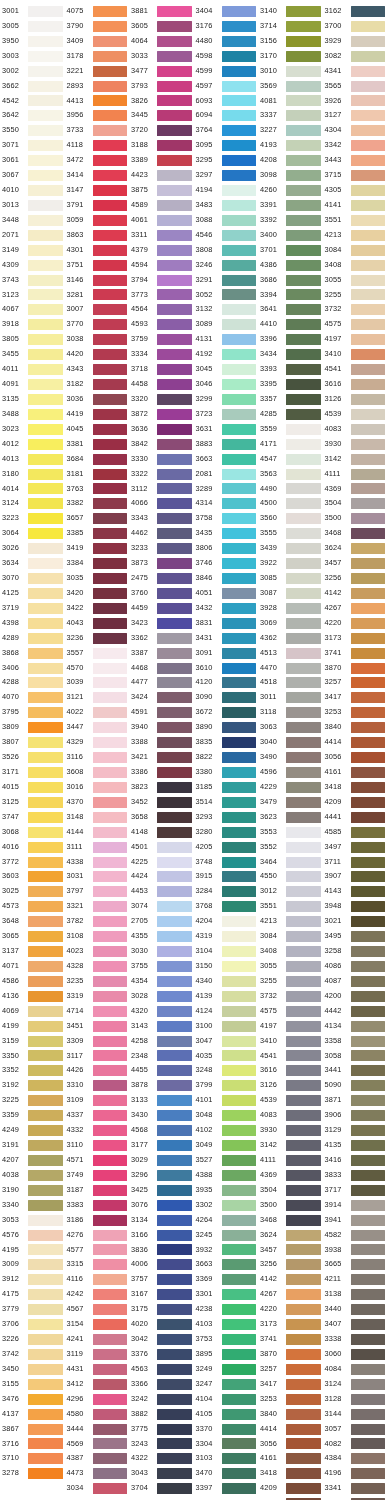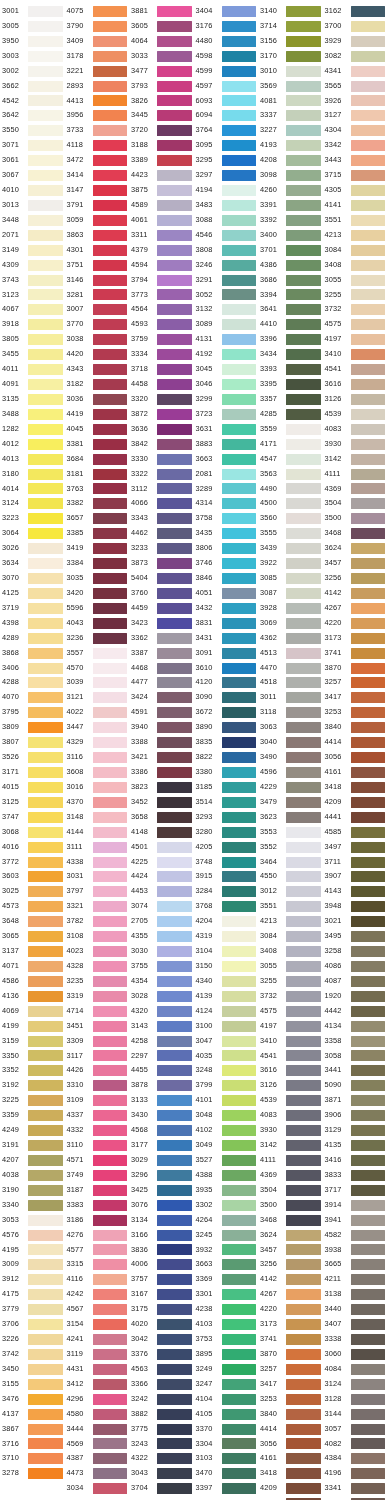--- a/index.html
+++ b/index.html
@@ -166,21 +166,21 @@
       </div>
       <div class="swatch-row">
         <span class="swatch-code">3135</span>
         <span class="swatch-chip" style="background-color: rgb(247, 239, 142);"></span>
       </div>
       <div class="swatch-row">
         <span class="swatch-code">3488</span>
         <span class="swatch-chip" style="background-color: rgb(248, 240, 124);"></span>
       </div>
       <div class="swatch-row">
-        <span class="swatch-code">1282</span>
+        <span class="swatch-code">3023</span>
         <span class="swatch-chip" style="background-color: rgb(249, 240, 106);"></span>
       </div>
       <div class="swatch-row">
         <span class="swatch-code">4012</span>
         <span class="swatch-chip" style="background-color: rgb(248, 238, 94);"></span>
       </div>
       <div class="swatch-row">
         <span class="swatch-code">4013</span>
         <span class="swatch-chip" style="background-color: rgb(244, 233, 92);"></span>
       </div>
@@ -612,21 +612,21 @@
       </div>
       <div class="swatch-row">
         <span class="swatch-code">3035</span>
         <span class="swatch-chip" style="background-color: rgb(125, 47, 65);"></span>
       </div>
       <div class="swatch-row">
         <span class="swatch-code">3420</span>
         <span class="swatch-chip" style="background-color: rgb(119, 48, 63);"></span>
       </div>
       <div class="swatch-row">
-        <span class="swatch-code">5596</span>
+        <span class="swatch-code">3422</span>
         <span class="swatch-chip" style="background-color: rgb(112, 48, 66);"></span>
       </div>
       <div class="swatch-row">
         <span class="swatch-code">4043</span>
         <span class="swatch-chip" style="background-color: rgb(110, 46, 64);"></span>
       </div>
       <div class="swatch-row">
         <span class="swatch-code">3236</span>
         <span class="swatch-chip" style="background-color: rgb(108, 51, 69);"></span>
       </div>
@@ -1006,21 +1006,21 @@
       </div>
       <div class="swatch-row">
         <span class="swatch-code">3233</span>
         <span class="swatch-chip" style="background-color: rgb(93, 89, 134);"></span>
       </div>
       <div class="swatch-row">
         <span class="swatch-code">3873</span>
         <span class="swatch-chip" style="background-color: rgb(123, 68, 132);"></span>
       </div>
       <div class="swatch-row">
-        <span class="swatch-code">5404</span>
+        <span class="swatch-code">2475</span>
         <span class="swatch-chip" style="background-color: rgb(95, 83, 145);"></span>
       </div>
       <div class="swatch-row">
         <span class="swatch-code">3760</span>
         <span class="swatch-chip" style="background-color: rgb(93, 83, 147);"></span>
       </div>
       <div class="swatch-row">
         <span class="swatch-code">4459</span>
         <span class="swatch-chip" style="background-color: rgb(90, 79, 149);"></span>
       </div>
@@ -1134,21 +1134,21 @@
       </div>
       <div class="swatch-row">
         <span class="swatch-code">3143</span>
         <span class="swatch-chip" style="background-color: rgb(94, 124, 196);"></span>
       </div>
       <div class="swatch-row">
         <span class="swatch-code">4258</span>
         <span class="swatch-chip" style="background-color: rgb(109, 125, 172);"></span>
       </div>
       <div class="swatch-row">
-        <span class="swatch-code">2297</span>
+        <span class="swatch-code">2348</span>
         <span class="swatch-chip" style="background-color: rgb(92, 111, 180);"></span>
       </div>
       <div class="swatch-row">
         <span class="swatch-code">4455</span>
         <span class="swatch-chip" style="background-color: rgb(93, 105, 168);"></span>
       </div>
       <div class="swatch-row">
         <span class="swatch-code">3878</span>
         <span class="swatch-chip" style="background-color: rgb(109, 107, 162);"></span>
       </div>
@@ -2328,21 +2328,21 @@
       </div>
       <div class="swatch-row">
         <span class="swatch-code">4086</span>
         <span class="swatch-chip" style="background-color: rgb(132, 124, 100);"></span>
       </div>
       <div class="swatch-row">
         <span class="swatch-code">4087</span>
         <span class="swatch-chip" style="background-color: rgb(124, 116, 88);"></span>
       </div>
       <div class="swatch-row">
-        <span class="swatch-code">1920</span>
+        <span class="swatch-code">4200</span>
         <span class="swatch-chip" style="background-color: rgb(116, 108, 80);"></span>
       </div>
       <div class="swatch-row">
         <span class="swatch-code">4442</span>
         <span class="swatch-chip" style="background-color: rgb(108, 100, 72);"></span>
       </div>
       <div class="swatch-row">
         <span class="swatch-code">4134</span>
         <span class="swatch-chip" style="background-color: rgb(148, 140, 112);"></span>
       </div>

